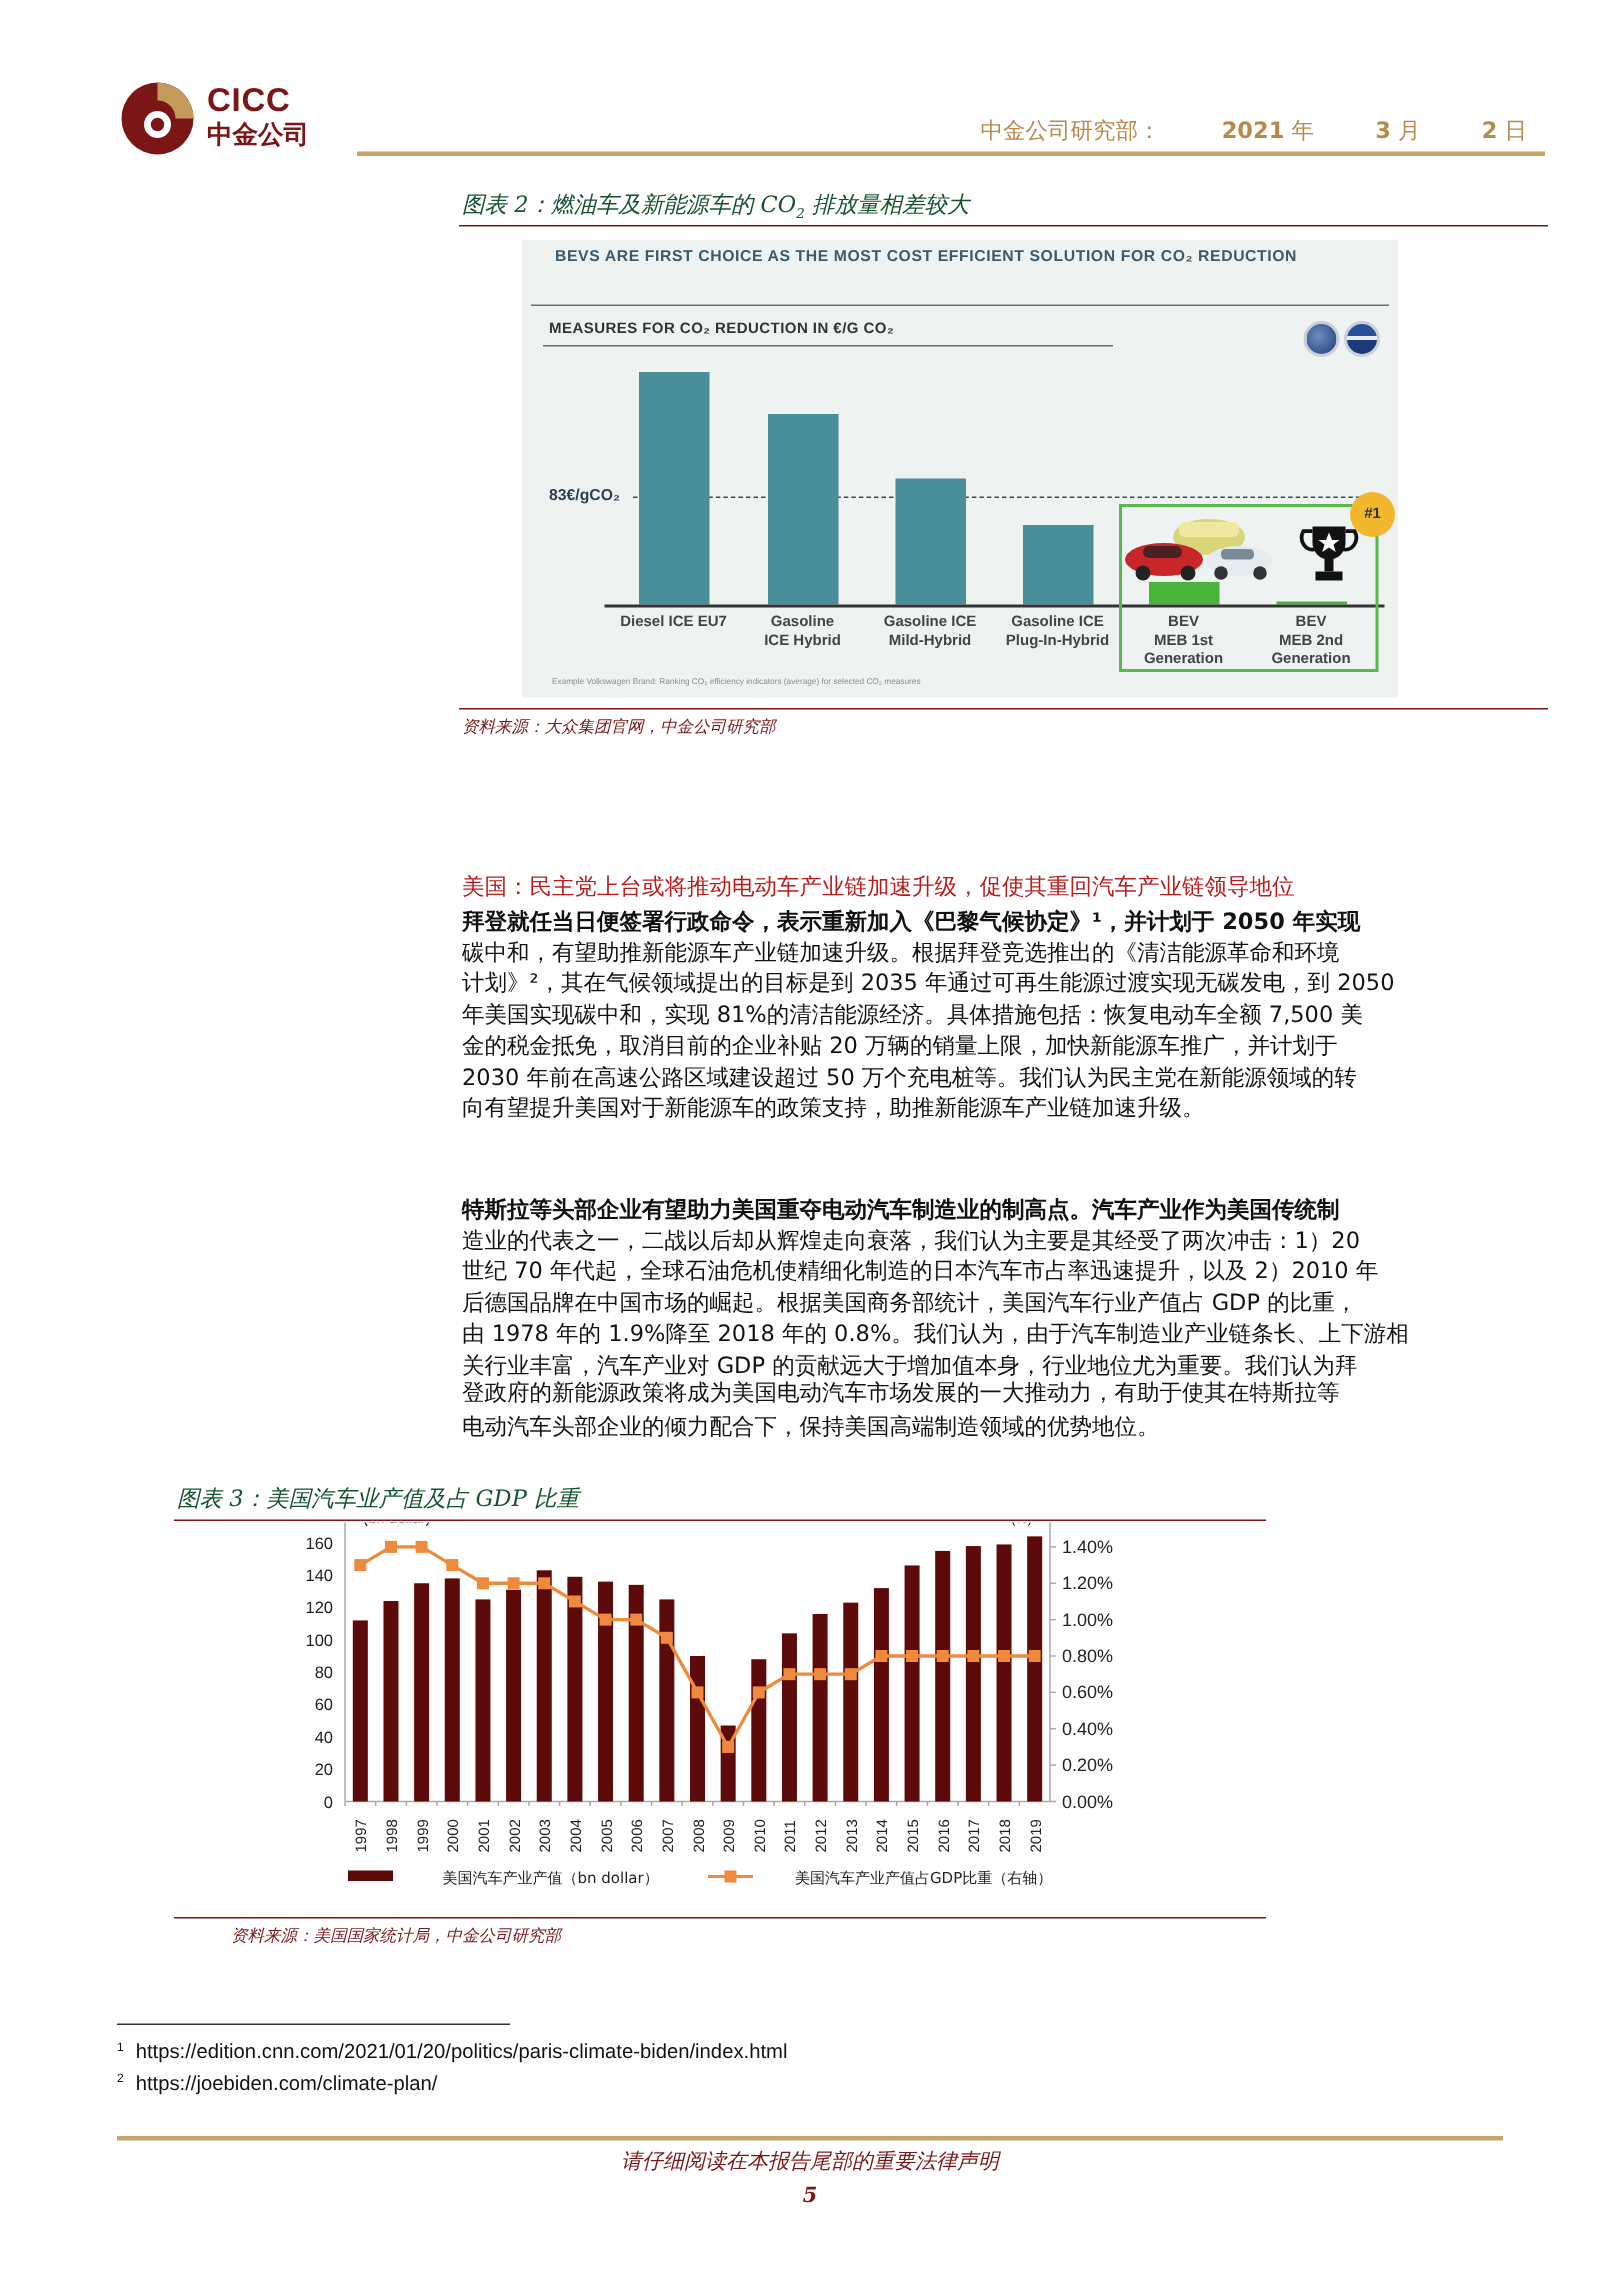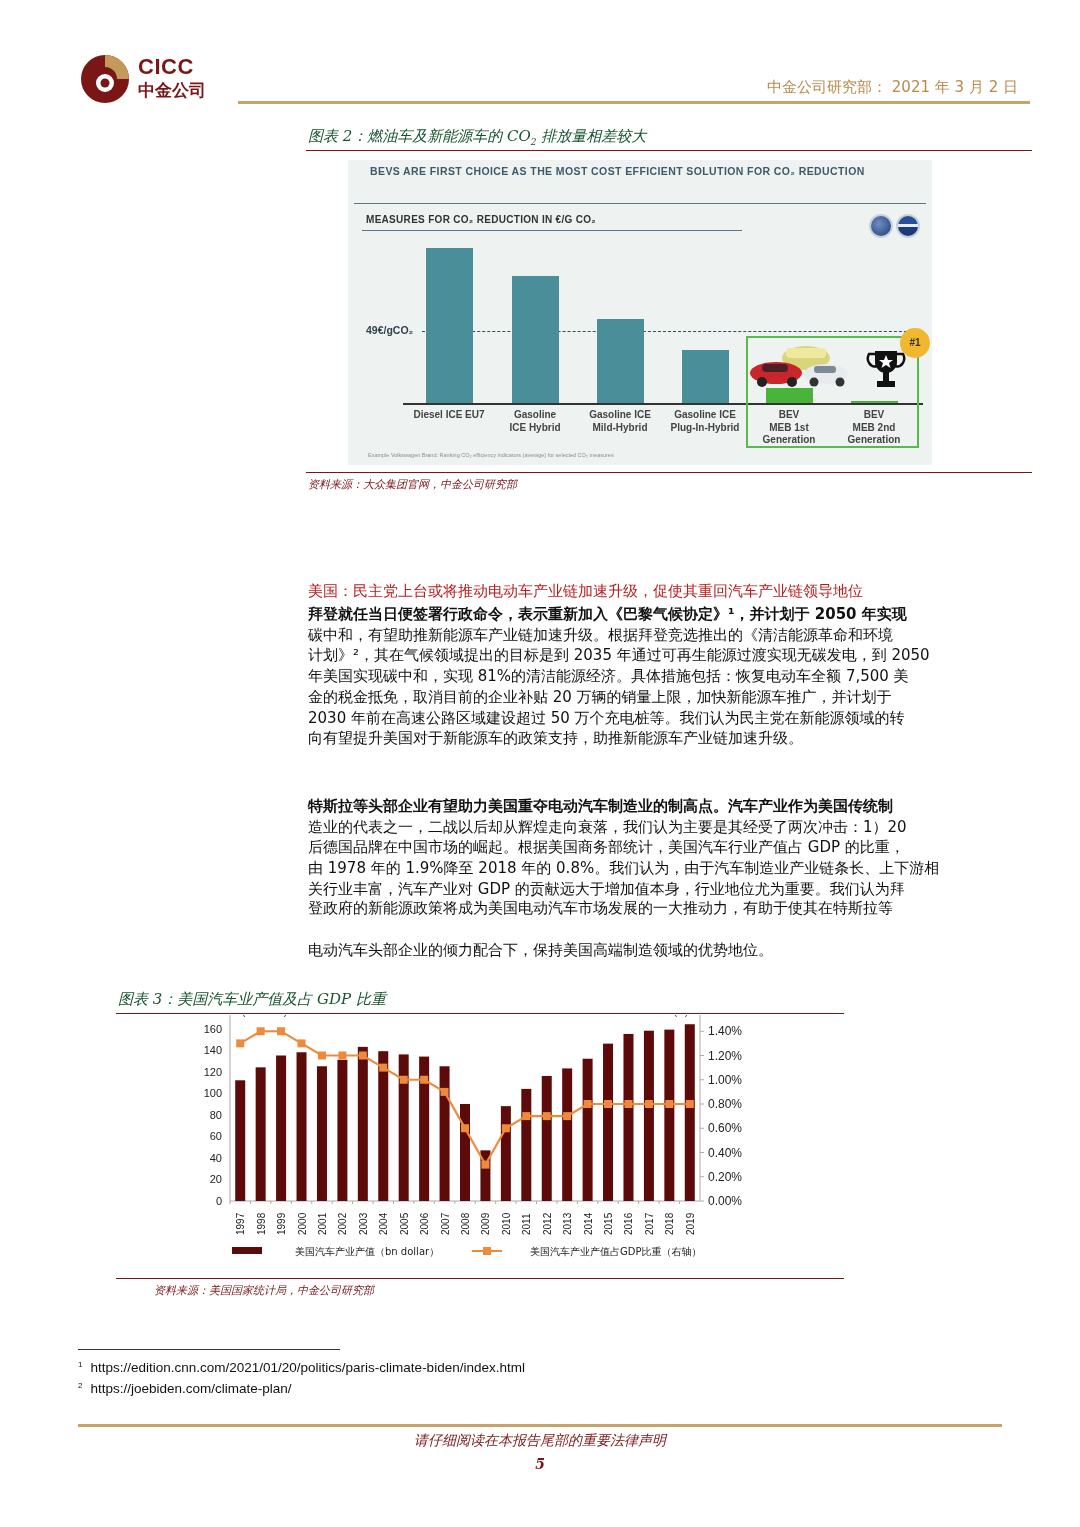--- a/index.html
+++ b/index.html
@@ -4,21 +4,21 @@
 <style>
   * { box-sizing: border-box; margin: 0; padding: 0; }
   body { width: 1080px; height: 1527px; background: #ffffff; position: relative; font-family: "DejaVu Sans", sans-serif; color: #111; overflow: hidden; }
   .abs { position: absolute; }
   
   .logo { left: 80px; top: 54px; width: 145px; height: 50px; }
   .logo-mark { left: 0; top: 0; width: 50px; height: 50px; }
   .logo-cicc { left: 58px; top: 2px; font-family: "Liberation Sans", sans-serif; font-weight: bold; font-size: 22px; color: #7a1616; letter-spacing: 0.5px; line-height: 22px; }
   .logo-cn { left: 58px; top: 25px; font-weight: bold; font-size: 17px; color: #7a1616; line-height: 22px; letter-spacing: 0px; }
   .header-right { right: 62px; top: 78px; font-size: 15px; color: #b88a4a; }
-  .header-right b { font-weight: normal; }
+  .header-right b { font-weight: bold; margin-left: 36px; }
   .header-rule { left: 238px; top: 101px; width: 792px; height: 3px; background: #c9a46a; }
   
   .fig-title { font-family: "DejaVu Serif", serif; font-style: italic; font-size: 15px; color: #14532d; text-align: center; }
   .fig-rule { height: 1px; background: #7a1616; }
   .source { font-family: "DejaVu Serif", serif; font-style: italic; font-size: 11px; color: #7a1616; }
   
   .vw { left: 348px; top: 160px; width: 584px; height: 305px; background: #eef2f0; }
   .vw-title { left: 22px; top: 5px; font-family: "Liberation Sans", sans-serif; font-weight: bold; font-size: 10.5px; color: #3d5a6b; letter-spacing: 0.4px; }
   .vw-rule1 { left: 6px; top: 43px; width: 572px; height: 1px; background: #5c7582; }
   .vw-sub { left: 18px; top: 54px; font-family: "Liberation Sans", sans-serif; font-weight: bold; font-size: 10px; color: #333; letter-spacing: 0.3px; }
@@ -75,21 +75,21 @@
 <div class="abs fig-rule" style="left:306px; top:150px; width:726px;"></div>
 
 <div class="abs vw">
   <div class="abs vw-title">BEVS ARE FIRST CHOICE AS THE MOST COST EFFICIENT SOLUTION FOR CO₂ REDUCTION</div>
   <div class="abs vw-rule1"></div>
   <div class="abs vw-sub">MEASURES FOR CO₂ REDUCTION IN €/G CO₂</div>
   <div class="abs vw-rule2"></div>
   <div class="abs vw-logo" style="left:521px; background: radial-gradient(circle at 40% 40%, #6f8fc0, #1c3b78); border:2px solid #c8d0da;"></div>
   <div class="abs vw-logo" style="left:548px; background: linear-gradient(#2a4f9a 0 40%, #e8ecf0 40% 55%, #1c3b78 55%); border:2px solid #c8d0da;"></div>
 
-  <div class="abs vw-95label">49€/gCO₂</div>
+  <div class="abs vw-95label">83€/gCO₂</div>
   <div class="abs vw-line95"></div>
 
   <div id="vw-bars">
       <div class="abs vw-bar" style="left: 78px; width: 47px; top: 88.2947px; height: 154.705px; background: rgb(74, 142, 153);"></div>
       <div class="abs vw-bar" style="left: 164px; width: 47px; top: 115.947px; height: 127.053px; background: rgb(74, 142, 153);"></div>
       <div class="abs vw-bar" style="left: 249px; width: 47px; top: 159.295px; height: 83.7053px; background: rgb(74, 142, 153);"></div>
       <div class="abs vw-bar" style="left: 334px; width: 47px; top: 189.937px; height: 53.0632px; background: rgb(74, 142, 153);"></div>
       <div class="abs vw-bar green" style="left: 418px; width: 47px; top: 228.053px; height: 14.9474px; background: rgb(72, 181, 58);"></div>
       <div class="abs vw-bar green" style="left: 503px; width: 47px; top: 240.758px; height: 2.24211px; background: rgb(72, 181, 58);"></div>
     </div>
@@ -159,25 +159,26 @@
     <div style="white-space: nowrap; font-weight: normal;">碳中和，有望助推新能源车产业链加速升级。根据拜登竞选推出的《清洁能源革命和环境</div>
     <div style="white-space: nowrap;">计划》²，其在气候领域提出的目标是到 2035 年通过可再生能源过渡实现无碳发电，到 2050</div>
     <div style="white-space: nowrap;">年美国实现碳中和，实现 81%的清洁能源经济。具体措施包括：恢复电动车全额 7,500 美</div>
     <div style="white-space: nowrap;">金的税金抵免，取消目前的企业补贴 20 万辆的销量上限，加快新能源车推广，并计划于</div>
     <div style="white-space: nowrap;">2030 年前在高速公路区域建设超过 50 万个充电桩等。我们认为民主党在新能源领域的转</div>
     <div style="white-space: nowrap;">向有望提升美国对于新能源车的政策支持，助推新能源车产业链加速升级。</div>
   </div>
 <div class="abs para" style="top:796px;" id="para1">
     <div style="white-space: nowrap; font-weight: bold;">特斯拉等头部企业有望助力美国重夺电动汽车制造业的制高点。汽车产业作为美国传统制</div>
     <div style="white-space: nowrap;">造业的代表之一，二战以后却从辉煌走向衰落，我们认为主要是其经受了两次冲击：1）20</div>
+    <div style="white-space: nowrap;">世纪 70 年代起，全球石油危机使精细化制造的日本汽车市占率迅速提升，以及 2）2010 年</div>
     <div style="white-space: nowrap;">后德国品牌在中国市场的崛起。根据美国商务部统计，美国汽车行业产值占 GDP 的比重，</div>
     <div style="white-space: nowrap;">由 1978 年的 1.9%降至 2018 年的 0.8%。我们认为，由于汽车制造业产业链条长、上下游相</div>
     <div style="white-space: nowrap;">关行业丰富，汽车产业对 GDP 的贡献远大于增加值本身，行业地位尤为重要。我们认为拜</div>
     <div style="white-space: nowrap; font-family: Liberation Mono, monospace;">登政府的新能源政策将成为美国电动汽车市场发展的一大推动力，有助于使其在特斯拉等</div>
-    <div style="white-space: nowrap; margin-top: 20px;">电动汽车头部企业的倾力配合下，保持美国高端制造领域的优势地位。</div>
+    <div style="white-space: nowrap;">电动汽车头部企业的倾力配合下，保持美国高端制造领域的优势地位。</div>
   </div>
 
 <div class="abs fig-title" style="left:118px; top:990px;">图表 3：美国汽车业产值及占 GDP 比重</div>
 <div class="abs fig-rule" style="left:116px; top:1013px; width:728px;"></div>
 
 <svg class="abs" id="c3svg" style="left:180px; top:1015px;" width="600" height="250">
     <line x1="50" y1="-8" x2="50" y2="186" stroke="#aaa" stroke-width="1"></line>
     <line x1="50" y1="186" x2="520" y2="186" stroke="#aaa" stroke-width="1"></line>
     <line x1="520" y1="-8" x2="520" y2="186" stroke="#aaa" stroke-width="1"></line>
     <text x="42" y="190" text-anchor="end" font-size="11" fill="#222" font-family="Liberation Sans, sans-serif">0</text>

